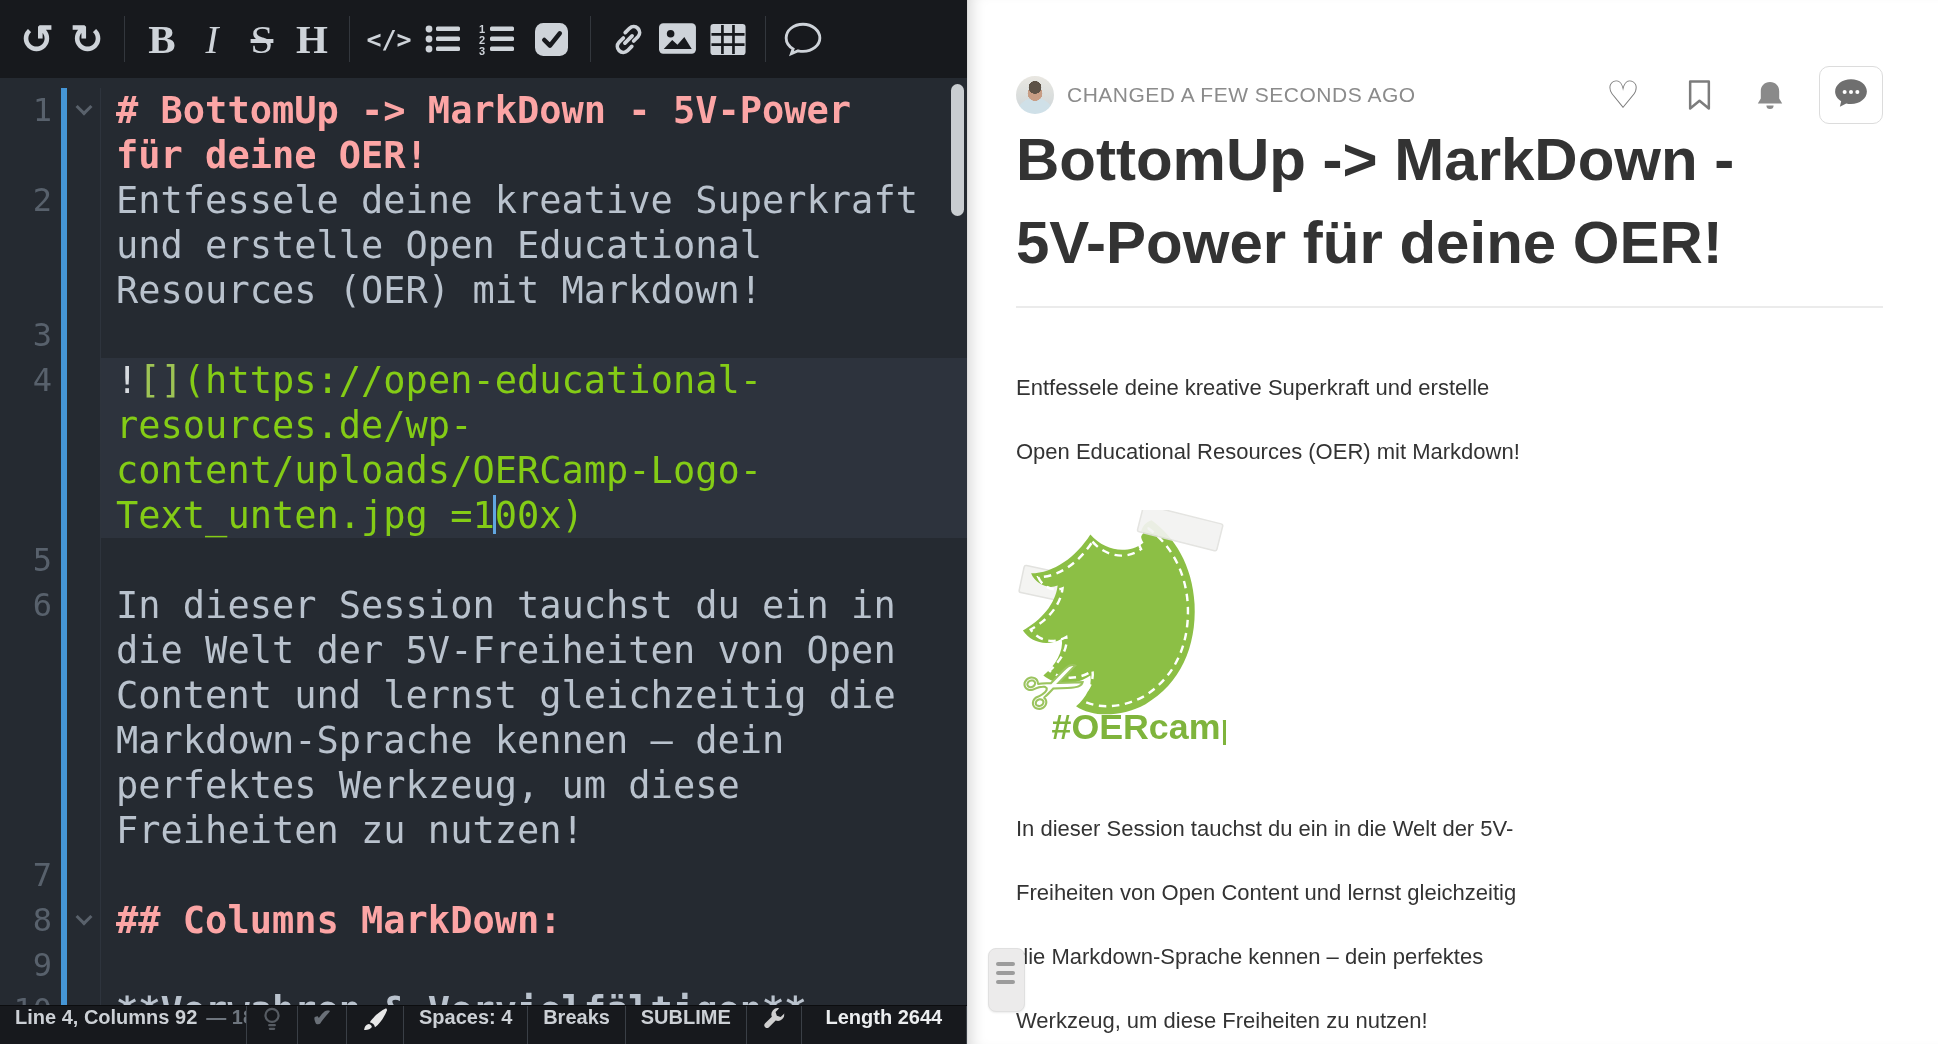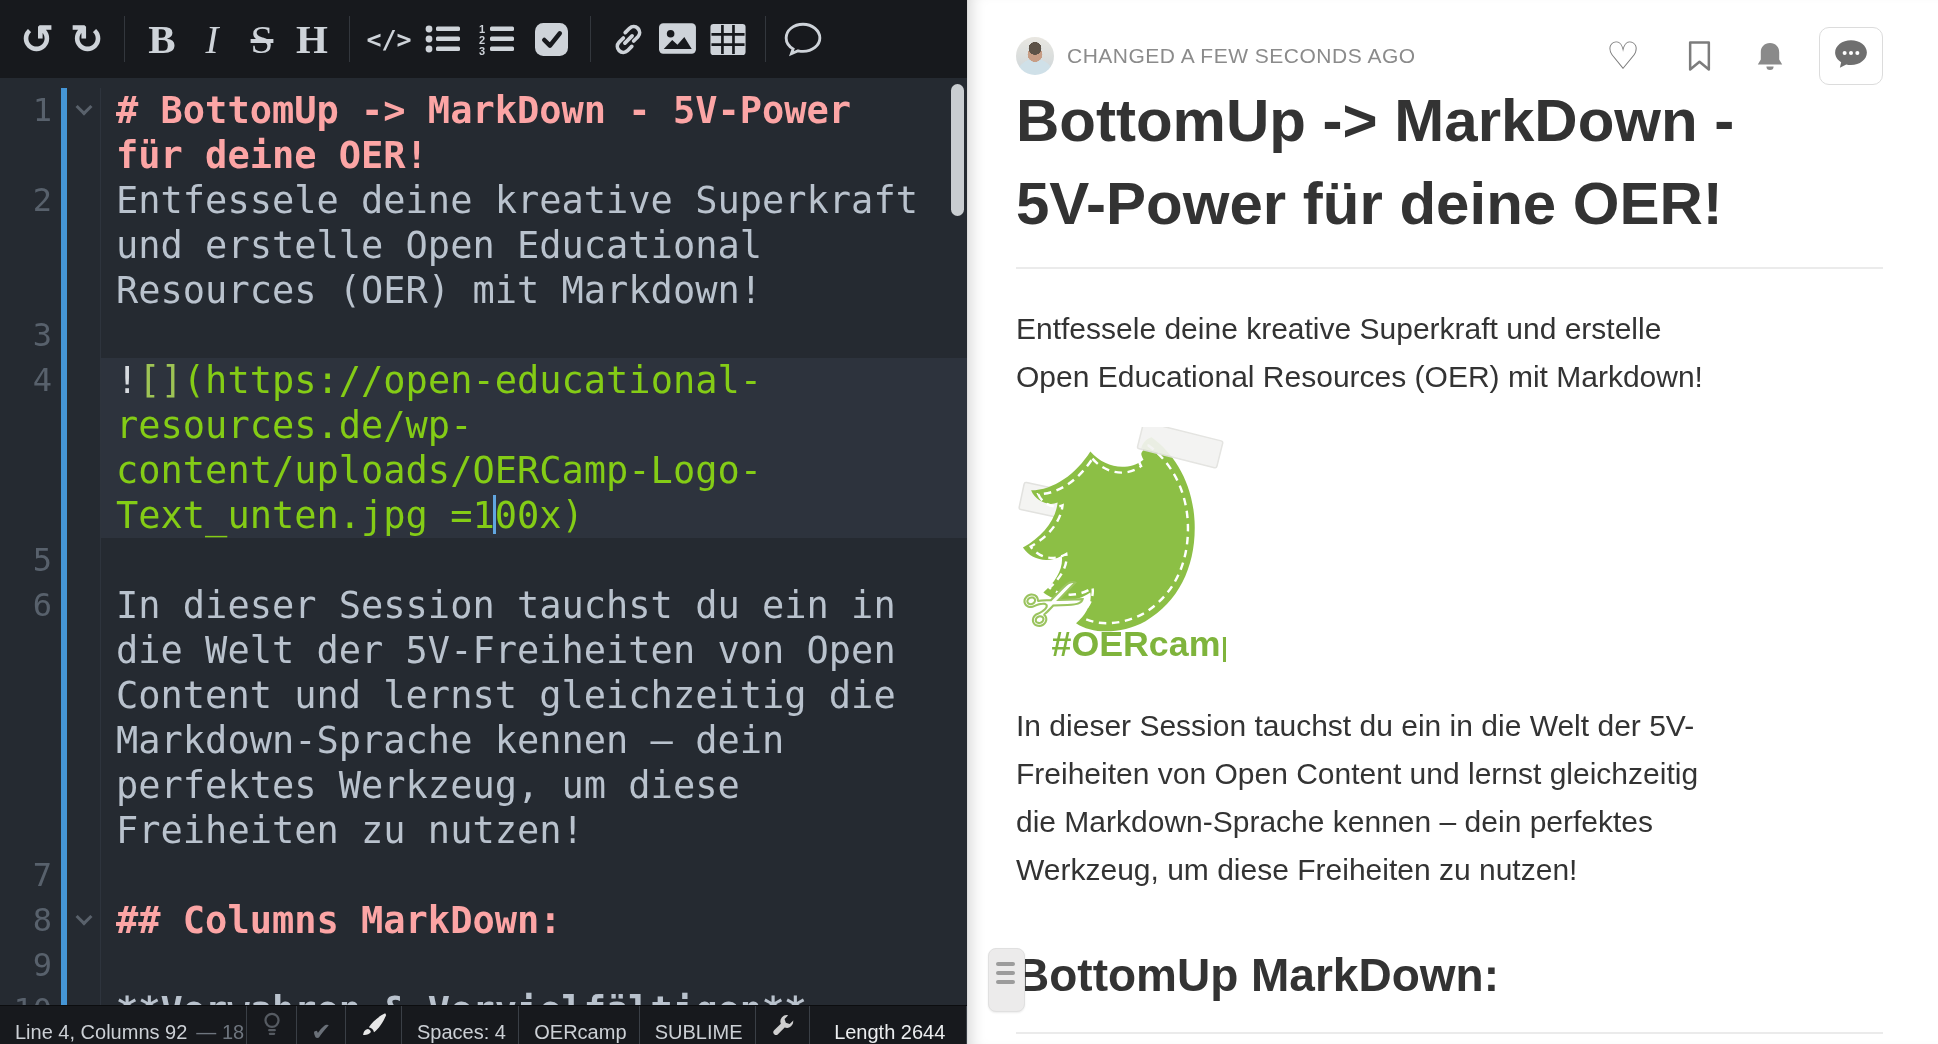--- a/index.html
+++ b/index.html
@@ -42,52 +42,52 @@
   .md-plain { color:#d7dbe0; }
   .md-bold { font-weight:bold; }
   .cursor { display:inline-block; width:3px; height:39px; background:#61a6e0;
             vertical-align:top; margin:2px -1.5px 0; }
   .scrollbar { position:absolute; right:3px; top:6px; width:13px; height:132px;
                border-radius:7px; background:#c9cdd1; }
 
   
   .statusbar { height:39px; flex:none; background:#17191d; border-top:1px solid #0c0d0f;
                display:flex; align-items:stretch; font-size:20px; color:#ccd0d5; }
-  .sb-cell { display:flex; align-items:flex-end; padding:0 15px; border-right:1px solid #3a3f46;
-             white-space:nowrap; overflow:hidden; }
+  .sb-cell { display:flex; align-items:flex-start; padding:0 15px; border-right:1px solid #3a3f46;
+             white-space:nowrap; overflow:hidden;font-weight:bold; }
   .sb-ic { padding:0 14px; }
   .sb-pos { width:247px; flex:none; }
   .sb-pos .dim { color:#6e757e; margin-left:9px; }
   .sb-len { color:#eceef0; padding:0 24px; }
   .sb-fill { flex:1; }
   .sb-check { font-size:24px; color:#6a7078; line-height:1; }
 
   
   .preview-pane { position:relative; width:971px; height:1044px; background:#ffffff;
                   border-left:1px solid #dcdcdc; overflow:hidden;
                   box-shadow:inset 14px 0 16px -12px rgba(0,0,0,.18);
                   padding:0 55px 0 48px; color:#333; }
-  .pv-header { margin-top:33px; height:46px; display:flex; align-items:center; }
+  .pv-header { margin-top:72px; height:46px; display:flex; align-items:center; }
   .avatar { width:38px; height:38px; border-radius:50%; flex:none; overflow:hidden;
             background:
               radial-gradient(circle at 50% 30%, #5d5247 0 19%, rgba(0,0,0,0) 20%),
               radial-gradient(circle at 50% 46%, #c79d85 0 26%, rgba(0,0,0,0) 27%),
               radial-gradient(circle at 50% 108%, #cfe0e8 0 42%, rgba(0,0,0,0) 43%),
               linear-gradient(180deg,#e9e7e1,#cdd5d9); }
   .pv-meta { margin-left:13px; font-size:21px; letter-spacing:.5px; color:#8b8b8b; }
   .pv-actions { margin-left:auto; display:flex; align-items:center; }
   .heart { font-size:38px; color:#7d7d7d; line-height:1; margin-right:46px; cursor:pointer; }
   .bookmark { margin-right:42px; cursor:pointer; display:flex; }
   .bell { margin-right:34px; cursor:pointer; display:flex; }
   .comment-btn { width:64px; height:58px; border:1px solid #dcdcdc; border-radius:10px;
                  display:flex; align-items:center; justify-content:center; cursor:pointer;
                  background:#fff; }
   .pv-title { font-size:60px; line-height:83px; font-weight:bold;
               white-space:pre-line; border-bottom:2px solid #ebebeb; padding-bottom:22px; }
-  .pv-p { margin-top:36px; font-size:30px; line-height:48px; white-space:pre-line; }
+  .pv-p { margin-top:48px; font-size:22px; line-height:64px; white-space:pre-line; }
   .pv-figure { margin-top:26px; width:210px; }
   .pv-h2 { margin-top:54px; font-size:46px; font-weight:bold;
            border-bottom:2px solid #ebebeb; padding-bottom:30px; }
 
   
   .splitter { position:absolute; left:988px; top:948px; width:37px; height:64px;
               background:#ecebeb; border:1px solid #e0e0e0; border-radius:8px;
               cursor:col-resize; padding:13px 0 0 7px; box-shadow:0 1px 2px rgba(0,0,0,.08); }
   .splitter i { display:block; width:19px; height:4px; border-radius:2px;
                 background:#9c9c9c; margin-bottom:5px; }
@@ -339,21 +339,21 @@
       </div>
       <div class="sb-cell sb-ic">
         <span>
           <svg width="28" height="28" viewBox="0 0 30 30">
               <path d="M27 2.5 C20 5.5 12.5 12.5 9.5 17.5 c3 .6 5 2.6 5.5 5.2 5 -3.2 10.5 -11.7 13 -18.5z" fill="#e8e8e8"></path>
               <path d="M8.2 19.3 c-3 .4 -4.4 3 -4.9 6.4 3 .4 6.8 -.4 8.4 -3.1 -.5 -2.1 -2 -3.3 -3.5 -3.3z" fill="#e8e8e8"></path>
             </svg>
         </span>
       </div>
       <div class="sb-cell">Spaces: 4</div>
-      <div class="sb-cell">OERcamp</div>
+      <div class="sb-cell">Breaks</div>
       <div class="sb-cell">SUBLIME</div>
       <div class="sb-cell sb-ic">
         <span>
           <svg width="26" height="26" viewBox="0 0 30 30">
               <path d="M26.5 8.2 a7.2 7.2 0 0 1 -9.6 8.5 L9.2 24.4 a3.1 3.1 0 0 1 -4.4 -4.4 L12.5 12.3 A7.2 7.2 0 0 1 21 2.7 L16.8 6.9 l1.5 4.4 4.4 1.5 4.2 -4.2z" fill="#cfcfcf"></path>
             </svg>
         </span>
       </div>
       <div class="sb-cell sb-len">Length 2644</div>
       <div class="sb-fill"></div>

